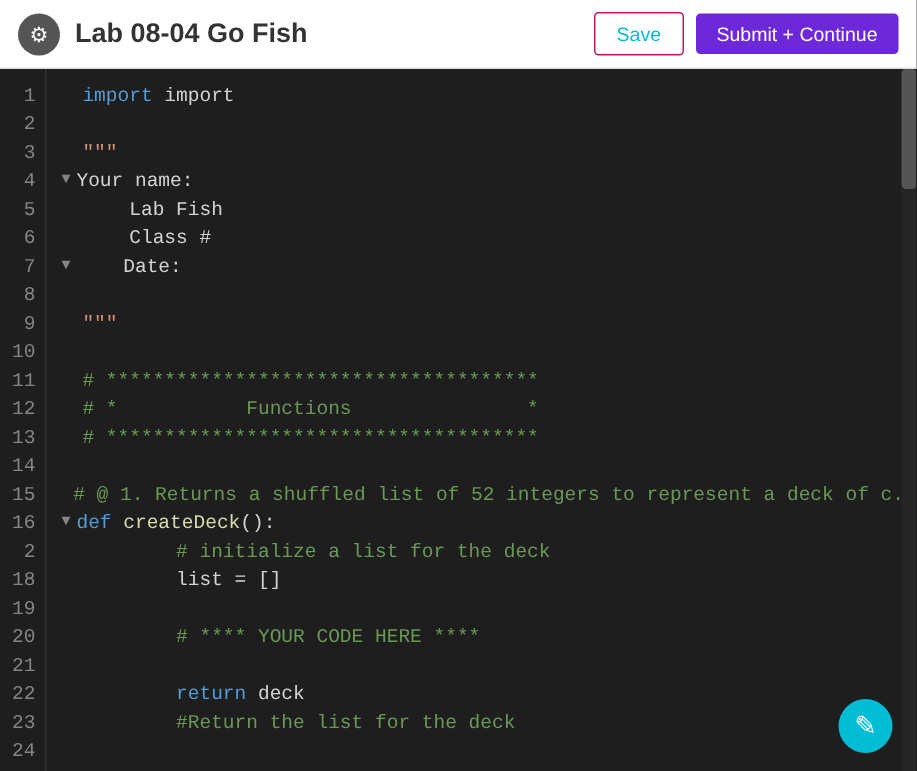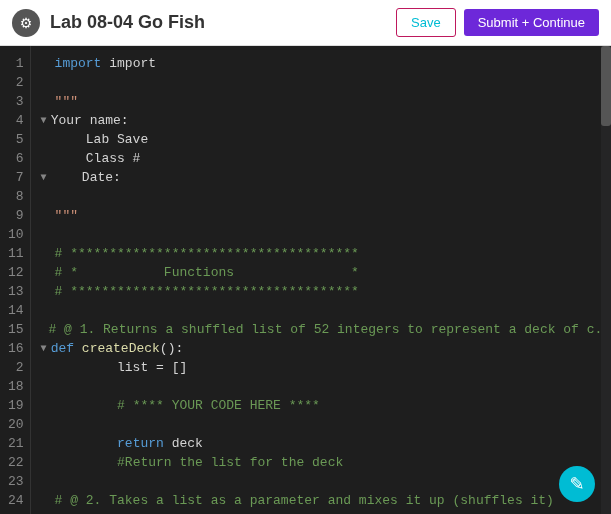--- a/index.html
+++ b/index.html
@@ -188,32 +188,33 @@
         <div>22</div>
         <div>23</div>
         <div>24</div>
         <div>25</div>
       </div>
     <div class="code-area" id="code-area">
         <div class="code-line"><span class="no-fold"> </span><span class="kw">import</span><span class="plain"> import</span></div>
         <div class="code-line"><span class="no-fold"> </span></div>
         <div class="code-line"><span class="no-fold"> </span><span class="st">"""</span></div>
         <div class="code-line"><span class="fold-arrow">▼</span><span class="plain">Your name:</span></div>
-        <div class="code-line"><span class="no-fold"> </span><span class="plain">    Lab Save</span></div>
+        <div class="code-line"><span class="no-fold"> </span><span class="plain">    Lab Fish</span></div>
         <div class="code-line"><span class="no-fold"> </span><span class="plain">    Class #</span></div>
         <div class="code-line"><span class="fold-arrow">▼</span><span class="plain">    Date:</span></div>
         <div class="code-line"><span class="no-fold"> </span></div>
         <div class="code-line"><span class="no-fold"> </span><span class="st">"""</span></div>
         <div class="code-line"><span class="no-fold"> </span></div>
         <div class="code-line"><span class="no-fold"> </span><span class="cm"># *************************************</span></div>
         <div class="code-line"><span class="no-fold"> </span><span class="cm"># *           Functions               *</span></div>
         <div class="code-line"><span class="no-fold"> </span><span class="cm"># *************************************</span></div>
         <div class="code-line"><span class="no-fold"> </span></div>
         <div class="code-line"><span class="no-fold"> </span><span class="cm"># @ 1. Returns a shuffled list of 52 integers to represent a deck of c...</span></div>
         <div class="code-line"><span class="fold-arrow">▼</span><span class="kw">def</span><span class="plain"> </span><span class="fn">createDeck</span><span class="plain">():</span></div>
+        <div class="code-line"><span class="no-fold"> </span><span class="plain">        </span><span class="cm"># initialize a list for the deck</span></div>
         <div class="code-line"><span class="no-fold"> </span><span class="plain">        list = []</span></div>
         <div class="code-line"><span class="no-fold"> </span></div>
         <div class="code-line"><span class="no-fold"> </span><span class="plain">        </span><span class="cm"># **** YOUR CODE HERE ****</span></div>
         <div class="code-line"><span class="no-fold"> </span></div>
         <div class="code-line"><span class="no-fold"> </span><span class="plain">        </span><span class="kw">return</span><span class="plain"> deck</span></div>
         <div class="code-line"><span class="no-fold"> </span><span class="plain">        </span><span class="cm">#Return the list for the deck</span></div>
         <div class="code-line"><span class="no-fold"> </span></div>
         <div class="code-line"><span class="no-fold"> </span><span class="cm"># @ 2. Takes a list as a parameter and mixes it up (shuffles it)</span></div>
       </div>
     <div class="scrollbar-track">

